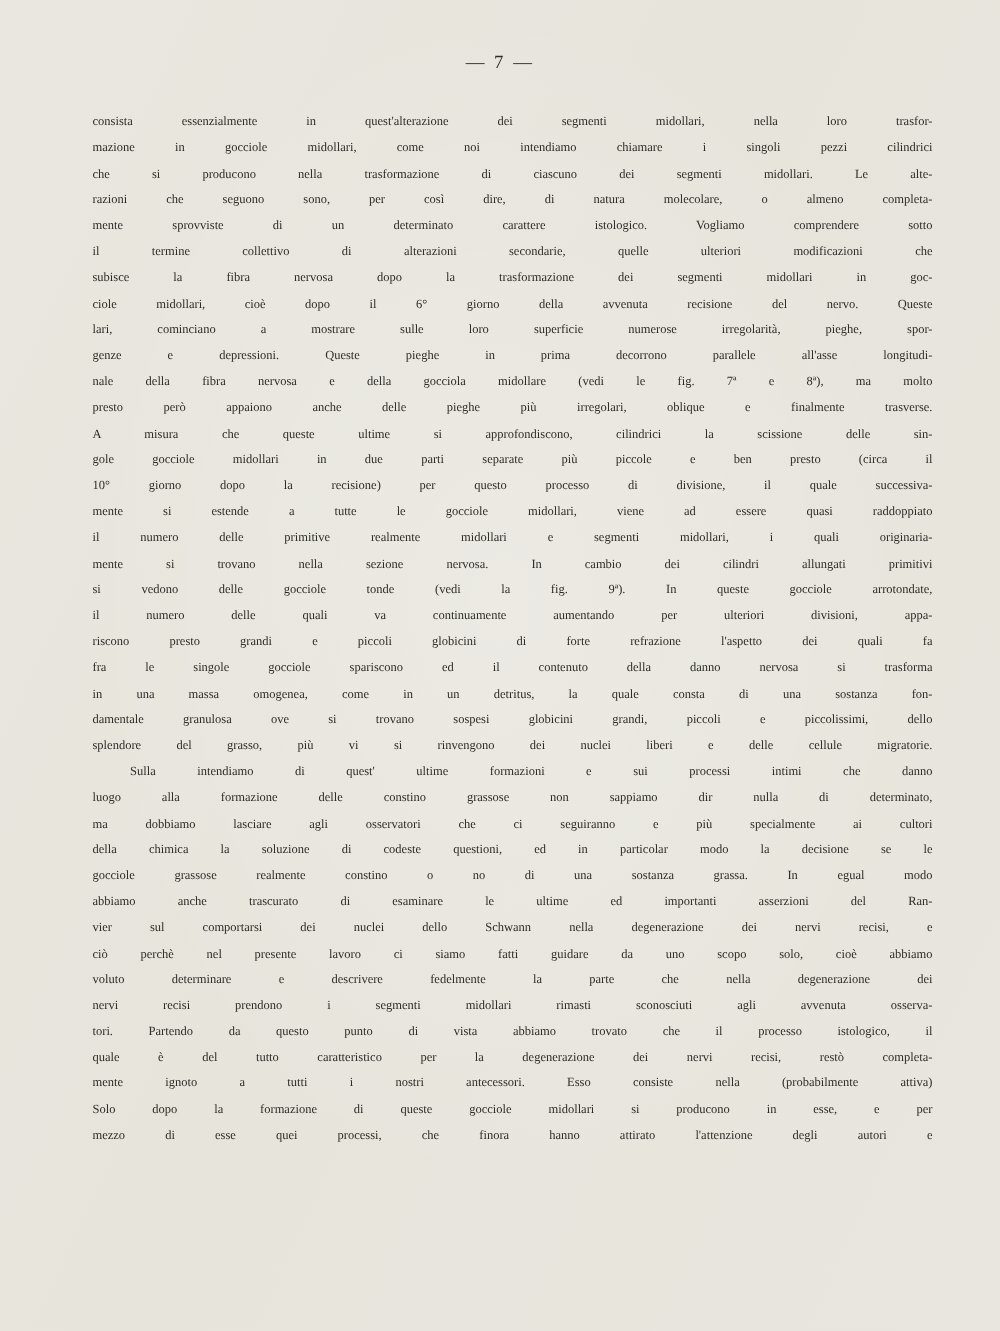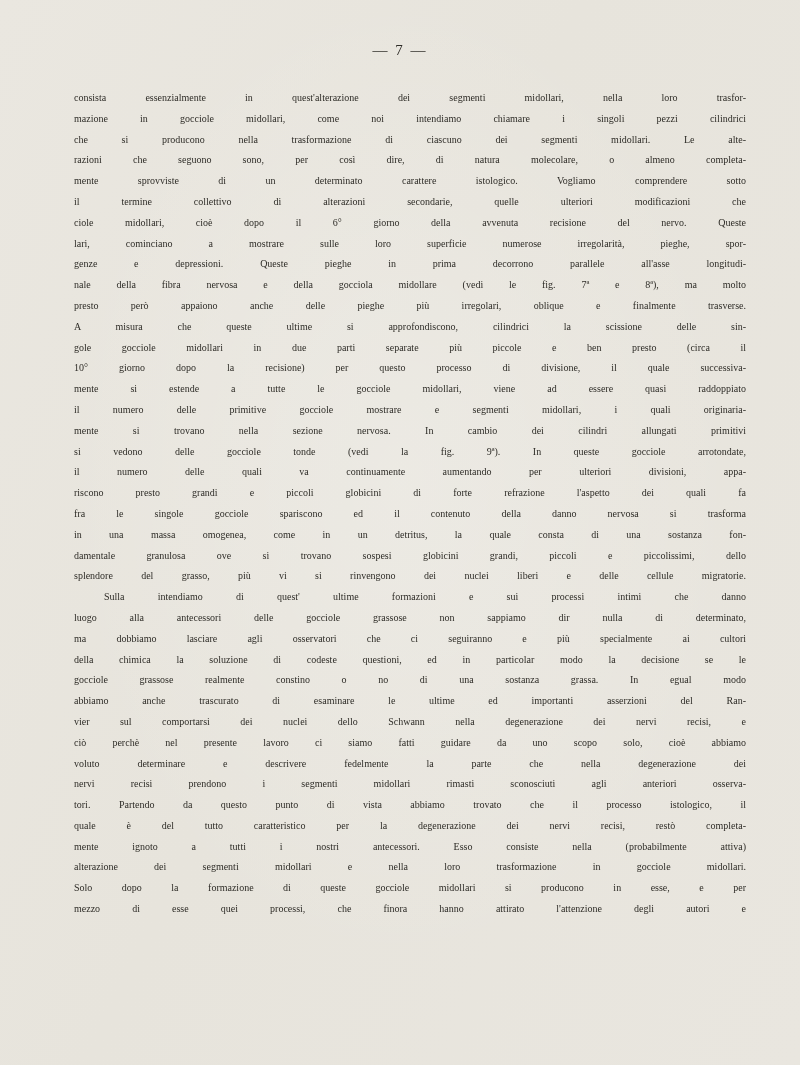--- a/index.html
+++ b/index.html
@@ -59,51 +59,51 @@
 <div class="page">
   <div class="page-number">— 7 —</div>
   <div class="text-block">
       <div class="paragraph">
         <div class="line">consista essenzialmente in quest'alterazione dei segmenti midollari, nella loro trasfor-</div>
         <div class="line">mazione in gocciole midollari, come noi intendiamo chiamare i singoli pezzi cilindrici</div>
         <div class="line">che si producono nella trasformazione di ciascuno dei segmenti midollari. Le alte-</div>
         <div class="line">razioni che seguono sono, per così dire, di natura molecolare, o almeno completa-</div>
         <div class="line">mente sprovviste di un determinato carattere istologico. Vogliamo comprendere sotto</div>
         <div class="line">il termine collettivo di alterazioni secondarie, quelle ulteriori modificazioni che</div>
+        <div class="line">subisce la fibra nervosa dopo la trasformazione dei segmenti midollari in goc-</div>
         <div class="line">ciole midollari, cioè dopo il 6° giorno della avvenuta recisione del nervo. Queste</div>
         <div class="line">lari, cominciano a mostrare sulle loro superficie numerose irregolarità, pieghe, spor-</div>
         <div class="line">genze e depressioni. Queste pieghe in prima decorrono parallele all'asse longitudi-</div>
         <div class="line">nale della fibra nervosa e della gocciola midollare (vedi le fig. 7ª e 8ª), ma molto</div>
         <div class="line">presto però appaiono anche delle pieghe più irregolari, oblique e finalmente trasverse.</div>
         <div class="line">A misura che queste ultime si approfondiscono, cilindrici la scissione delle sin-</div>
         <div class="line">gole gocciole midollari in due parti separate più piccole e ben presto (circa il</div>
         <div class="line">10° giorno dopo la recisione) per questo processo di divisione, il quale successiva-</div>
         <div class="line">mente si estende a tutte le gocciole midollari, viene ad essere quasi raddoppiato</div>
-        <div class="line">il numero delle primitive gocciole mostrare e segmenti midollari, i quali originaria-</div>
+        <div class="line">il numero delle primitive realmente midollari e segmenti midollari, i quali originaria-</div>
         <div class="line">mente si trovano nella sezione nervosa. In cambio dei cilindri allungati primitivi</div>
         <div class="line">si vedono delle gocciole tonde (vedi la fig. 9ª). In queste gocciole arrotondate,</div>
         <div class="line">il numero delle quali va continuamente aumentando per ulteriori divisioni, appa-</div>
         <div class="line">riscono presto grandi e piccoli globicini di forte refrazione l'aspetto dei quali fa</div>
         <div class="line">fra le singole gocciole spariscono ed il contenuto della danno nervosa si trasforma</div>
         <div class="line">in una massa omogenea, come in un detritus, la quale consta di una sostanza fon-</div>
         <div class="line">damentale granulosa ove si trovano sospesi globicini grandi, piccoli e piccolissimi, dello</div>
         <div class="line">splendore del grasso, più vi si rinvengono dei nuclei liberi e delle cellule migratorie.</div>
       </div>
       <div class="paragraph indented">
         <div class="line">Sulla intendiamo di quest' ultime formazioni e sui processi intimi che danno</div>
-        <div class="line">luogo alla antecessori delle gocciole grassose non sappiamo dir nulla di determinato,</div>
+        <div class="line">luogo alla formazione delle constino grassose non sappiamo dir nulla di determinato,</div>
         <div class="line">ma dobbiamo lasciare agli osservatori che ci seguiranno e più specialmente ai cultori</div>
         <div class="line">della chimica la soluzione di codeste questioni, ed in particolar modo la decisione se le</div>
         <div class="line">gocciole grassose realmente constino o no di una sostanza grassa. In egual modo</div>
         <div class="line">abbiamo anche trascurato di esaminare le ultime ed importanti asserzioni del Ran-</div>
         <div class="line">vier sul comportarsi dei nuclei dello Schwann nella degenerazione dei nervi recisi, e</div>
         <div class="line">ciò perchè nel presente lavoro ci siamo fatti guidare da uno scopo solo, cioè abbiamo</div>
         <div class="line">voluto determinare e descrivere fedelmente la parte che nella degenerazione dei</div>
-        <div class="line">nervi recisi prendono i segmenti midollari rimasti sconosciuti agli anteriori osserva-</div>
+        <div class="line">nervi recisi prendono i segmenti midollari rimasti sconosciuti agli avvenuta osserva-</div>
         <div class="line">tori. Partendo da questo punto di vista abbiamo trovato che il processo istologico, il</div>
         <div class="line">quale è del tutto caratteristico per la degenerazione dei nervi recisi, restò completa-</div>
         <div class="line">mente ignoto a tutti i nostri antecessori. Esso consiste nella (probabilmente attiva)</div>
-        <div class="line">alterazione dei segmenti midollari e nella loro trasformazione in gocciole midollari.</div>
         <div class="line">Solo dopo la formazione di queste gocciole midollari si producono in esse, e per</div>
         <div class="line">mezzo di esse quei processi, che finora hanno attirato l'attenzione degli autori e</div>
       </div>
     </div>
 </div>
 
 </body></html>

